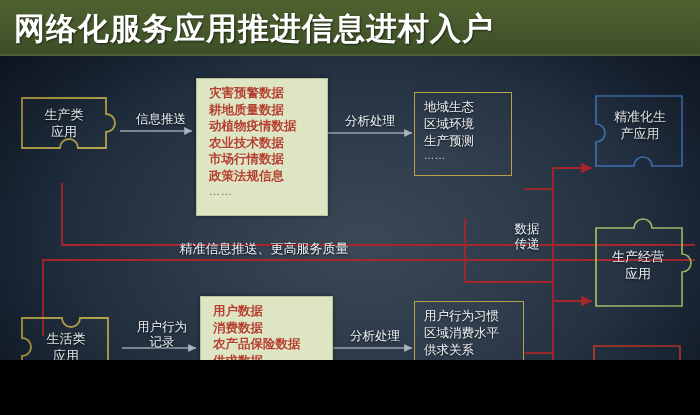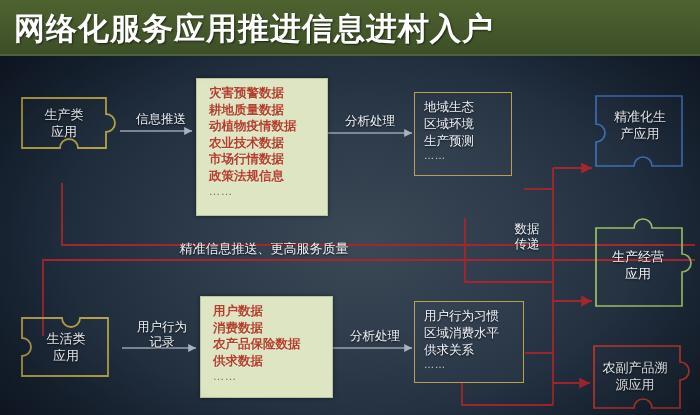--- a/index.html
+++ b/index.html
@@ -3,21 +3,21 @@
 <meta charset="utf-8">
 <title>网络化服务应用推进信息进村入户</title>
 <style>
   html,body{margin:0;padding:0;}
   body{
     width:700px;height:415px;overflow:hidden;
     font-family:"DejaVu Sans","Liberation Sans",sans-serif;
     background:#000;
   }
   #slide{
-    position:relative;width:700px;height:415px;overflow:hidden;
+    position:relative;width:700px;height:360px;overflow:hidden;
     background:#4d7c0f;
   }
   
   #titlebar{
     position:absolute;left:0;top:0;width:700px;height:56px;
     background:linear-gradient(180deg,#4e6330 0%,#47592c 45%,#3c4e26 100%);
     box-sizing:border-box;
   }
   #titlebar:after{
     content:"";position:absolute;left:0;bottom:0;width:100%;height:2px;

